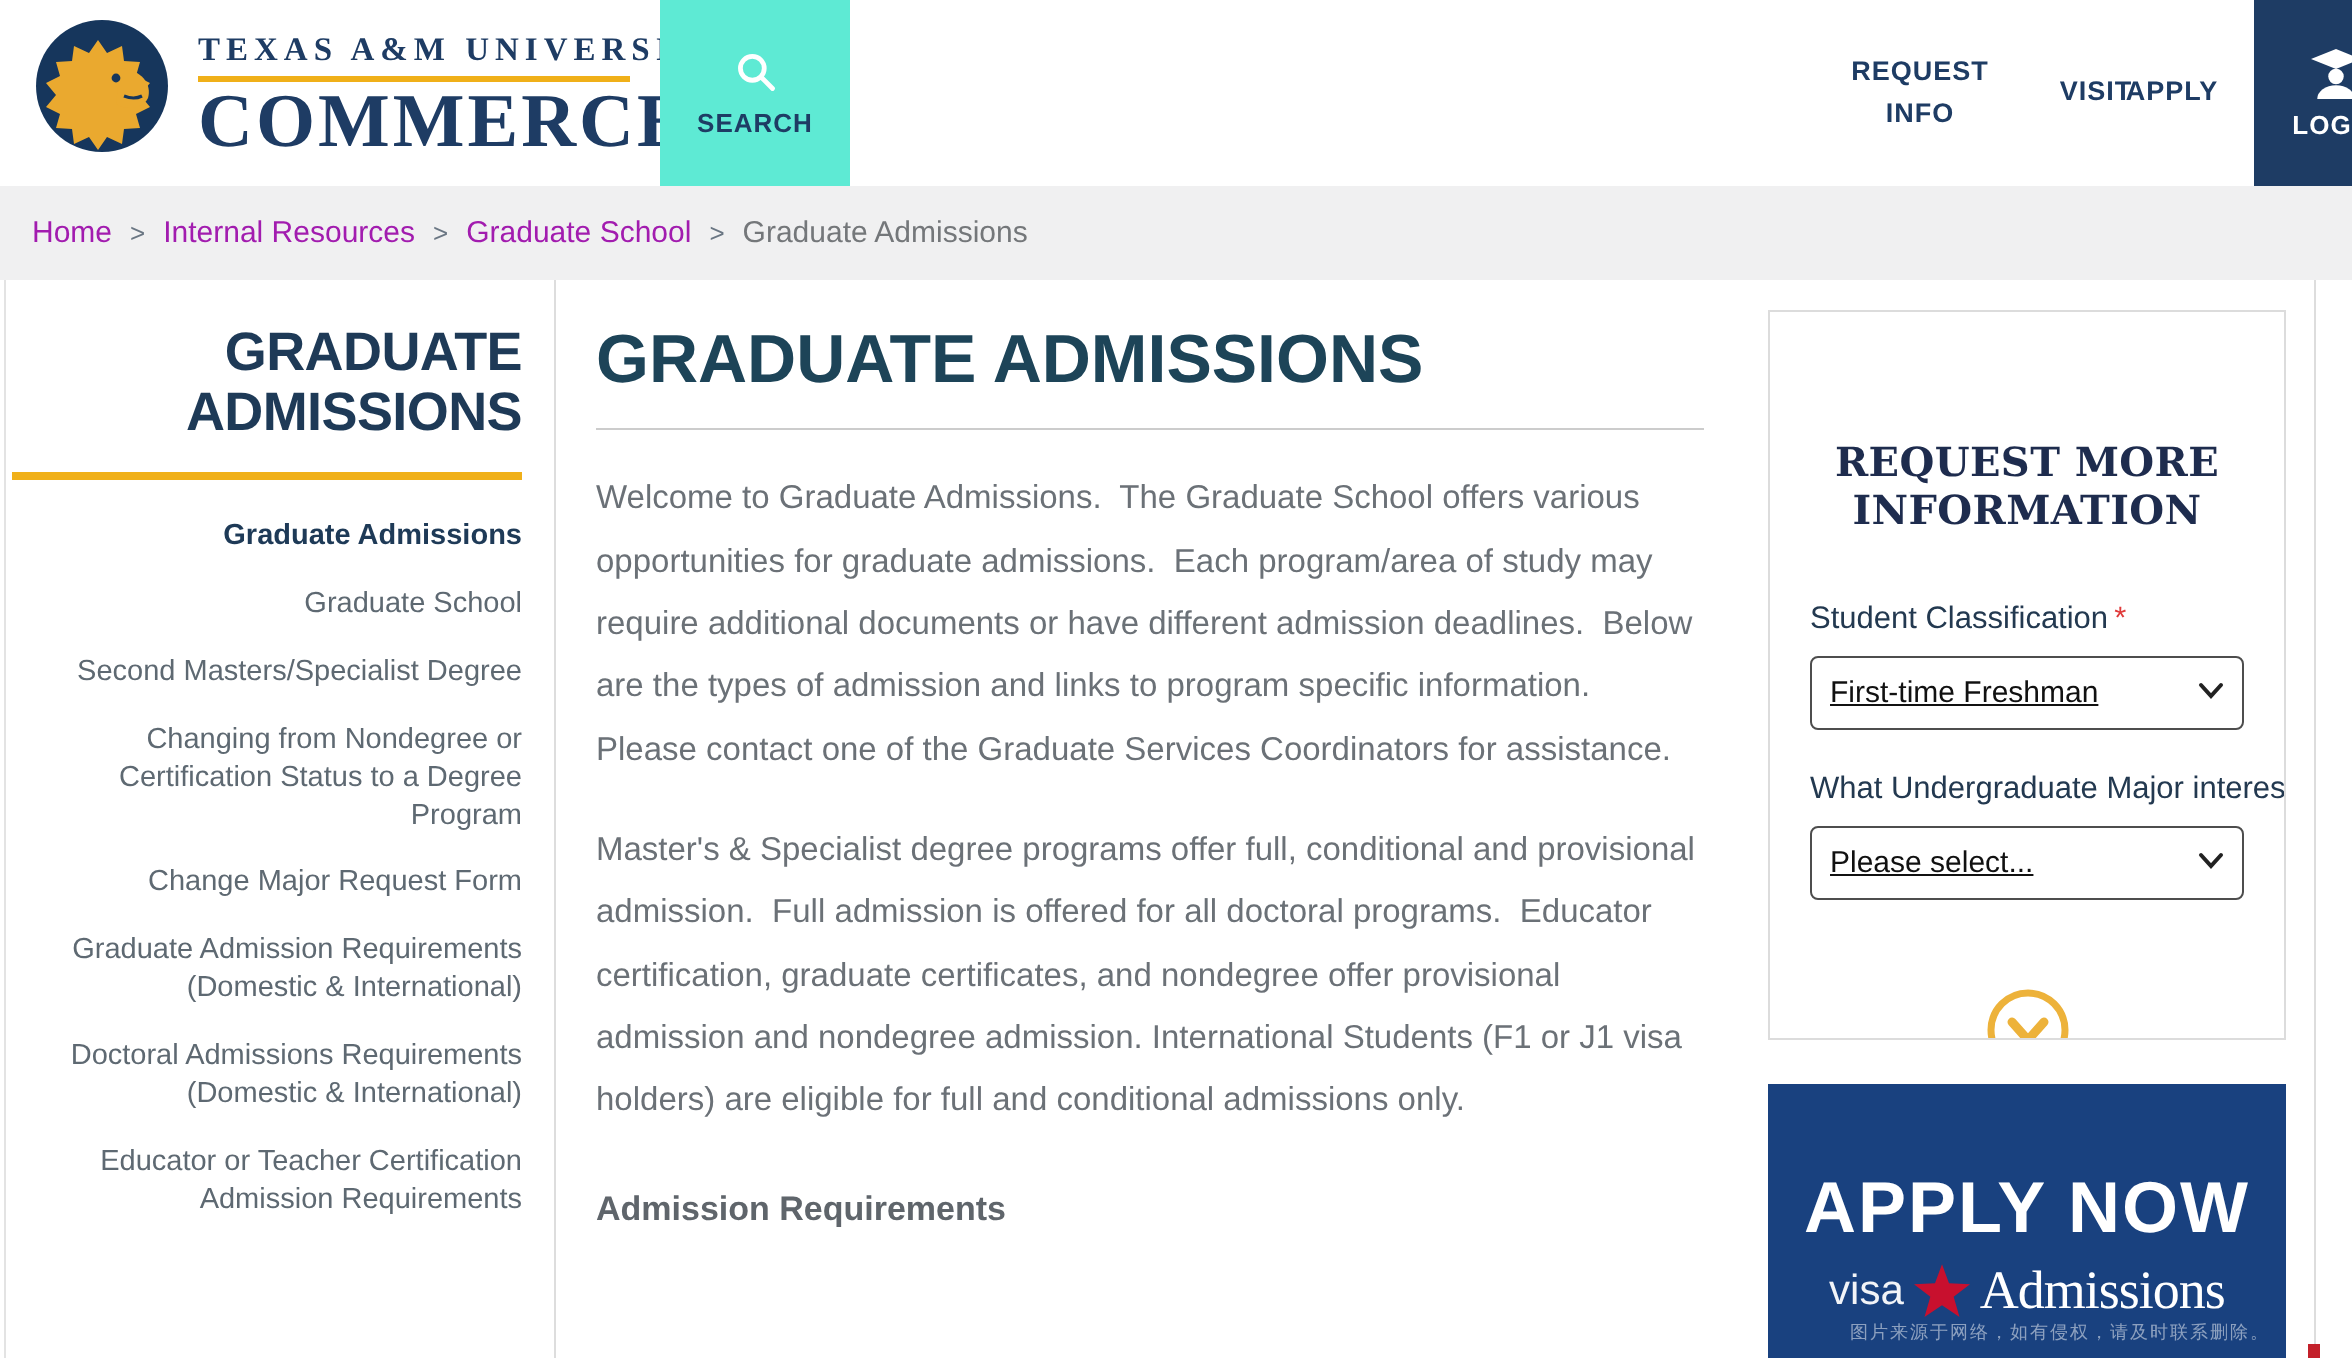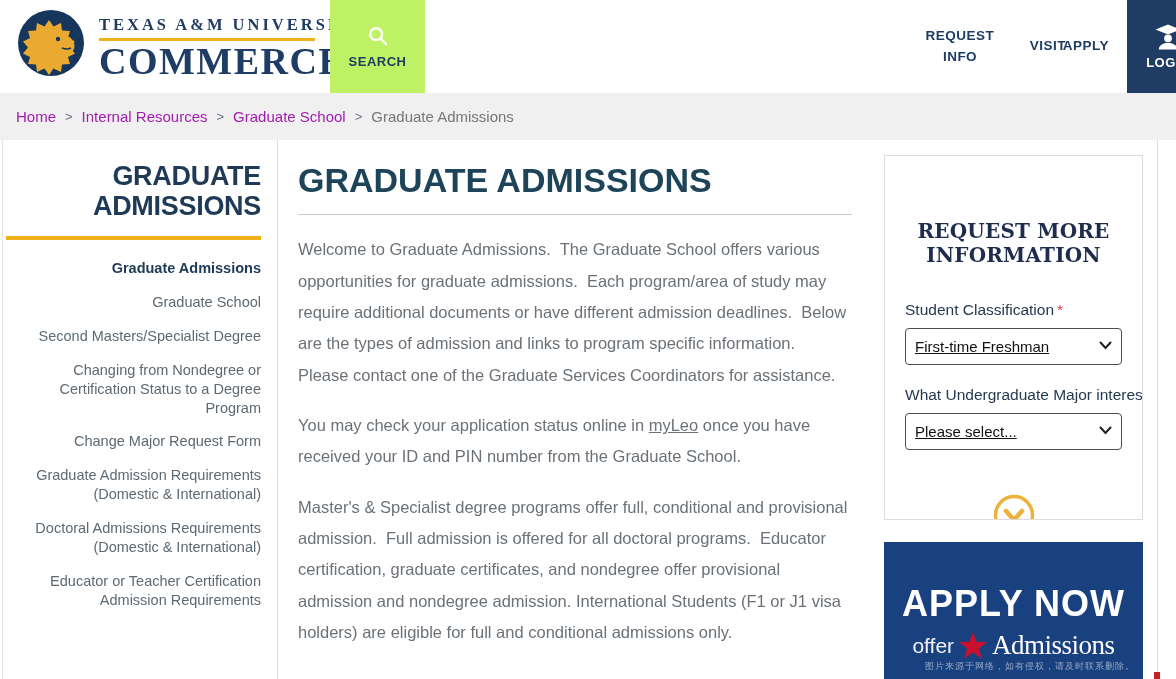--- a/index.html
+++ b/index.html
@@ -17,21 +17,21 @@
     font-family:"Liberation Serif", serif; font-weight:bold;
     color:#1e3c64; font-size:16.5px; letter-spacing:3px; white-space:nowrap;
   }
   .uni-rule { height:3px; background:#f0b019; margin-top:3px; width:216px; }
   .commerce {
     font-family:"Liberation Serif", serif; font-weight:bold;
     color:#1e3c64; font-size:38px; letter-spacing:1.5px; line-height:1.0; margin-top:1px;
   }
   .search-btn {
     position:absolute; left:330px; top:0; width:95px; height:93px;
-    background:#bef264; border:none; cursor:pointer;
+    background:#5eead4; border:none; cursor:pointer;
     display:flex; flex-direction:column; align-items:center; justify-content:center; gap:7px;
   }
   .search-label { color:#1e3c64; font-weight:bold; font-size:13px; letter-spacing:.5px; }
   .hnav-link {
     position:absolute; top:0; height:93px; display:flex; align-items:center; justify-content:center;
     color:#1e3c64; font-weight:bold; font-size:13.5px; letter-spacing:.5px;
     text-align:center; cursor:pointer; line-height:1.55;
   }
   .hnav-request { left:924px; width:72px; }
   .hnav-visit   { left:1022px; width:52px; }
@@ -191,21 +191,20 @@
     <div class="snav-item">Graduate Admission Requirements (Domestic &amp; International)</div>
     <div class="snav-item">Doctoral Admissions Requirements (Domestic &amp; International)</div>
     <div class="snav-item">Educator or Teacher Certification Admission Requirements</div>
 
   </div>
 
   <div class="main">
     <h1 class="page-title">GRADUATE ADMISSIONS</h1>
     <hr class="title-rule">
     <p>Welcome to Graduate Admissions.  The Graduate School offers various opportunities for graduate admissions.  Each program/area of study may require additional documents or have different admission deadlines.  Below are the types of admission and links to program specific information.  Please contact one of the Graduate Services Coordinators for assistance.</p>
-    <p><span>You may check your application status online in </span><span class="inline-link">myLeo</span><span> once you have received your ID and PIN number from the Graduate School.</span></p>
     <p>Master's &amp; Specialist degree programs offer full, conditional and provisional admission.  Full admission is offered for all doctoral programs.  Educator certification, graduate certificates, and nondegree offer provisional admission and nondegree admission. International Students (F1 or J1 visa holders) are eligible for full and conditional admissions only.</p>
     <div class="section-heading">Admission Requirements</div>
   </div>
 
   <div class="right-col">
 
     <div class="info-card">
       <div class="card-title">REQUEST MORE INFORMATION</div>
 
       <div class="form-label"><span>Student Classification</span><span class="required-mark">*</span></div>
@@ -232,21 +231,21 @@
         <svg width="42" height="42" viewBox="0 0 42 42">
           <circle cx="21" cy="21" r="18.5" fill="none" stroke="#edb23a" stroke-width="3.5"></circle>
           <polyline points="13,17 21,26 29,17" fill="none" stroke="#edb23a" stroke-width="4.5" stroke-linecap="round" stroke-linejoin="round"></polyline>
         </svg>
       </button>
     </div>
 
     <div class="apply-banner">
       <div class="apply-headline">APPLY NOW</div>
       <div class="apply-sub">
-        <span class="apply-with">offer</span>
+        <span class="apply-with">visa</span>
         <svg width="28" height="27" viewBox="0 0 24 23">
           <polygon points="12,0 15,8.2 24,8.6 17,14 19.5,22.6 12,17.6 4.5,22.6 7,14 0,8.6 9,8.2" fill="#c8102e"></polygon>
         </svg>
         <span class="apply-brand">Admissions</span>
       </div>
       <div class="banner-watermark">图片来源于网络，如有侵权，请及时联系删除。</div>
     </div>
 
   </div>
 </div>

